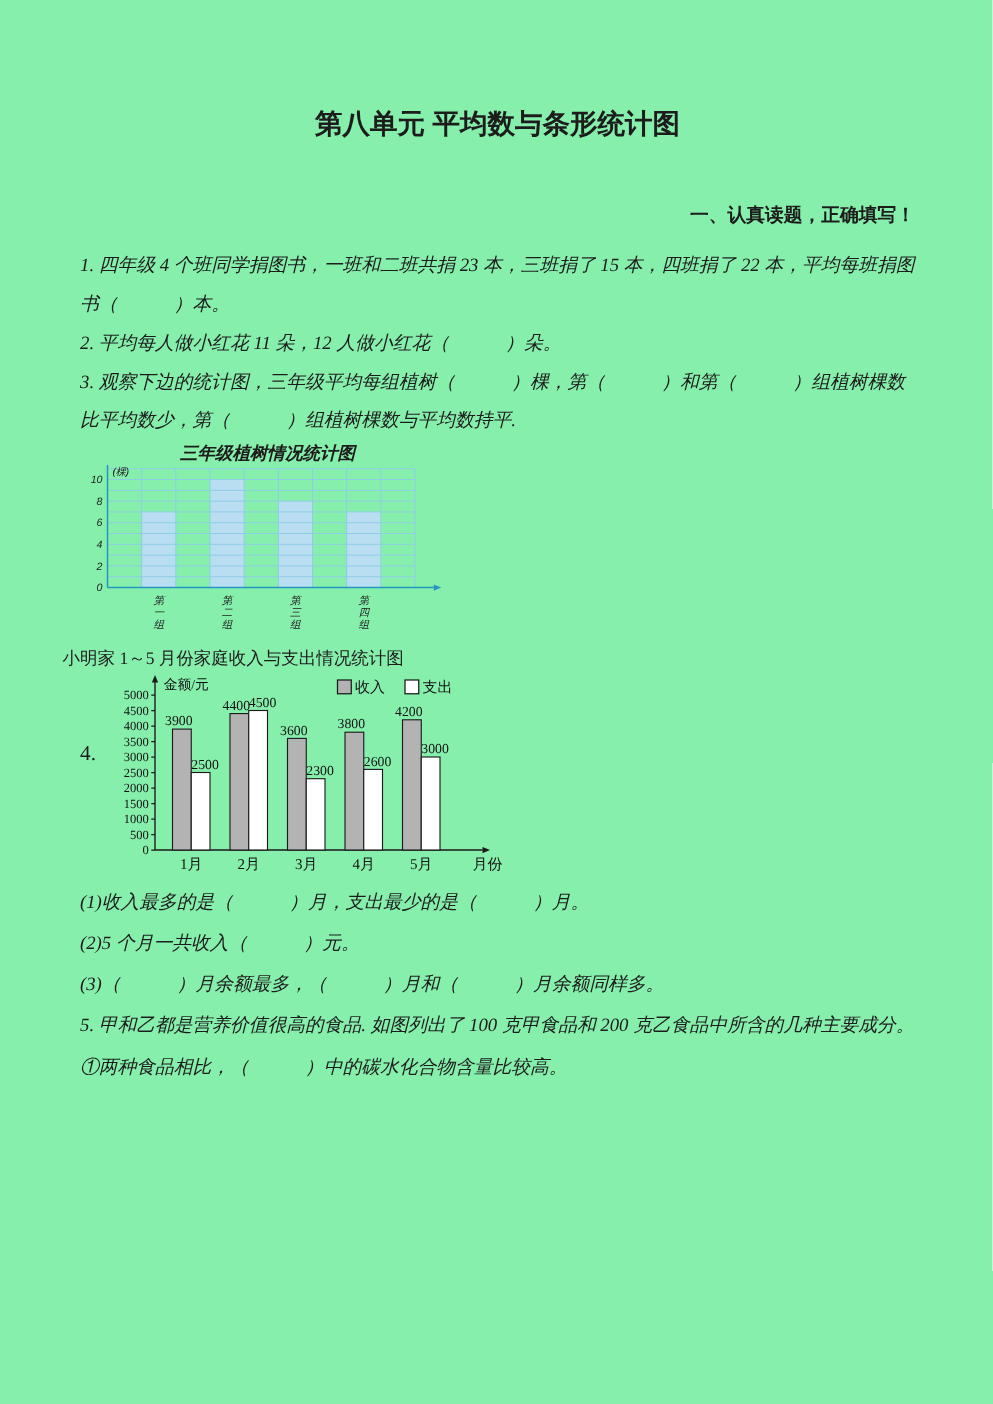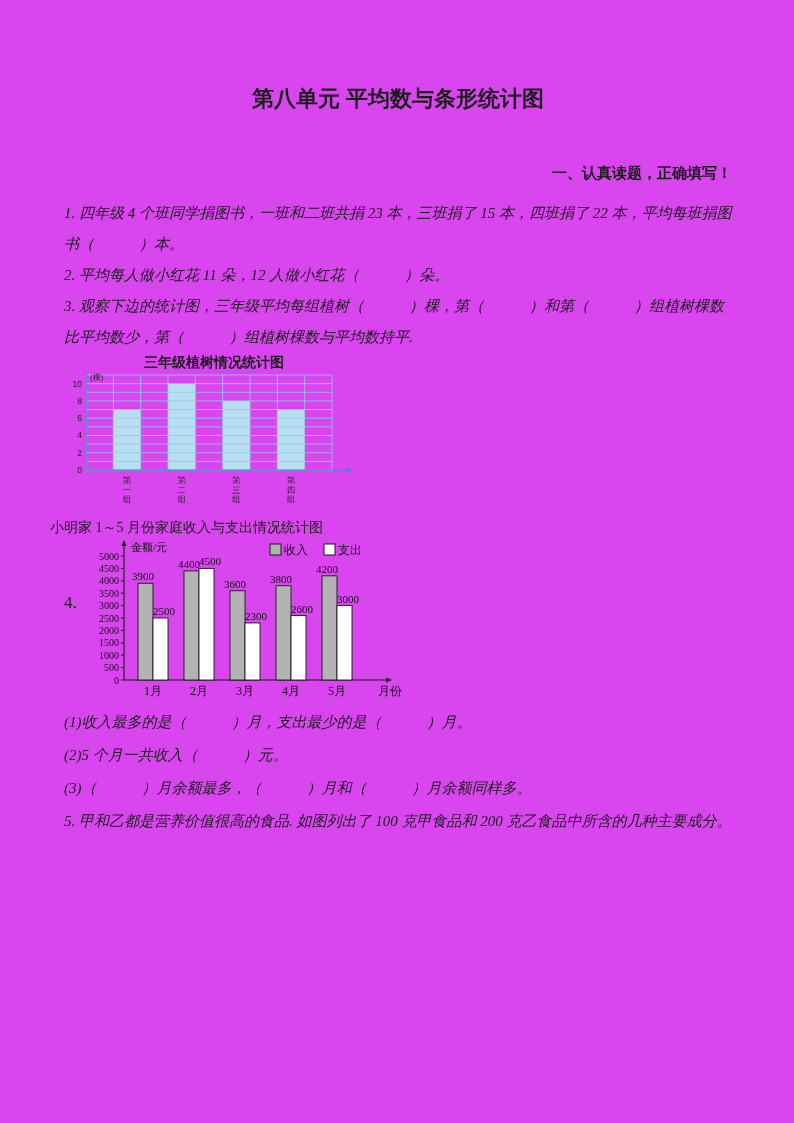--- a/index.html
+++ b/index.html
@@ -1,33 +1,33 @@
 <!DOCTYPE html>
 <html><head>
 <meta charset="utf-8">
 <style>
   html,body{margin:0;padding:0;background:#ffffff;}
   .page{
-    width:794px;height:1123px;background:#d946ef;color:#1c1c1c;
+    width:794px;height:1123px;background:#86efac;color:#1c1c1c;
     font-family:"Liberation Serif","DejaVu Serif",serif;
     position:relative;overflow:hidden;
   }
   .content{padding:85px 62px 0 64px;}
   .doc-title{
     font-family:"Liberation Sans","DejaVu Sans",sans-serif;
     font-weight:bold;font-size:22px;line-height:28px;text-align:center;margin:0;
   }
   .section-heading{
     font-family:"Liberation Sans","DejaVu Sans",sans-serif;
     font-weight:bold;font-size:15px;line-height:20px;margin-top:50px;text-align:right;
   }
   .q{font-size:15px;line-height:31px;margin:0;font-style:italic;}
   .q-first{margin-top:15px;}
   .sub{font-size:15px;line-height:33px;margin:0;font-style:italic;}
-  .chart1-wrap{margin-top:0;width:330px;}
+  .chart1-wrap{margin-top:0;width:330px;font-style:italic;}
   .chart1-title{
     font-family:"Liberation Sans","DejaVu Sans",sans-serif;
     font-weight:bold;font-size:14px;line-height:19px;width:300px;text-align:center;margin:0;
   }
   .chart2-caption{
     font-size:14px;line-height:20px;width:390px;margin:6px 0 0 -14px;text-align:left;
   }
   .q4-row{display:flex;align-items:flex-start;}
   .q4-num{font-size:17px;line-height:20px;width:26px;margin-top:55px;flex:none;}
   svg{display:block;}
@@ -179,15 +179,16 @@
             <text x="247" y="157" text-anchor="middle" font-size="12" class="serif">5月</text>
           </g>
           <text x="288" y="157" font-size="12" class="serif">月份</text>
         </svg>
     </div>
 
     <p class="sub">(1)收入最多的是（　　　）月，支出最少的是（　　　）月。</p>
     <p class="sub">(2)5 个月一共收入（　　　）元。</p>
     <p class="sub">(3)（　　　）月余额最多，（　　　）月和（　　　）月余额同样多。</p>
     <p class="sub">5. 甲和乙都是营养价值很高的食品. 如图列出了 100 克甲食品和 200 克乙食品中所含的几种主要成分。</p>
+    <p class="sub">①两种食品相比，（　　　）中的碳水化合物含量比较高。</p>
 
   </div>
 </div>
 
 </body></html>

